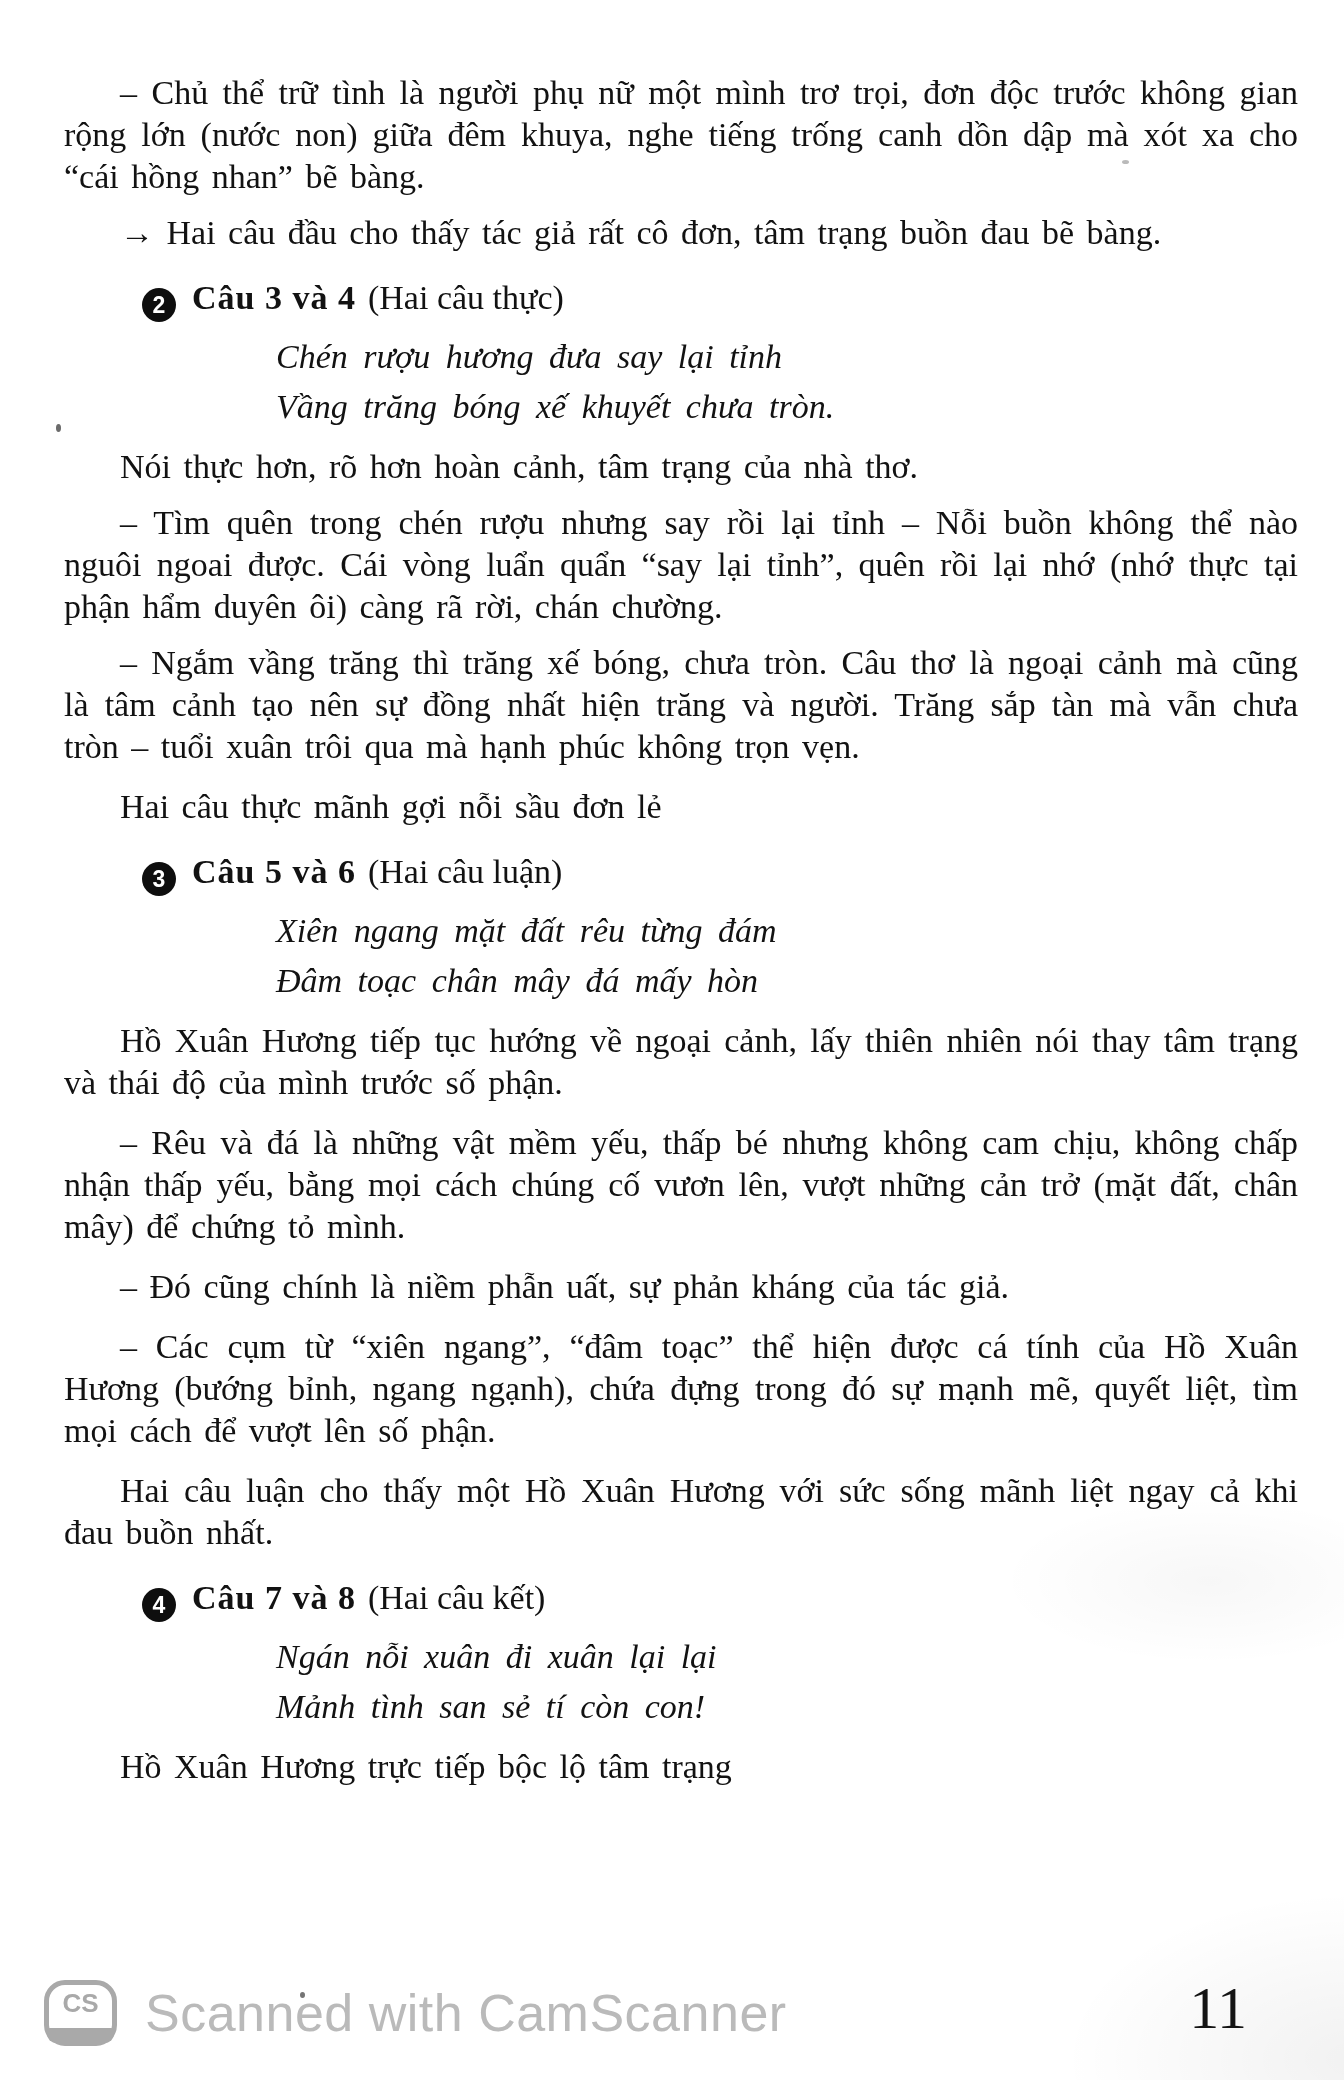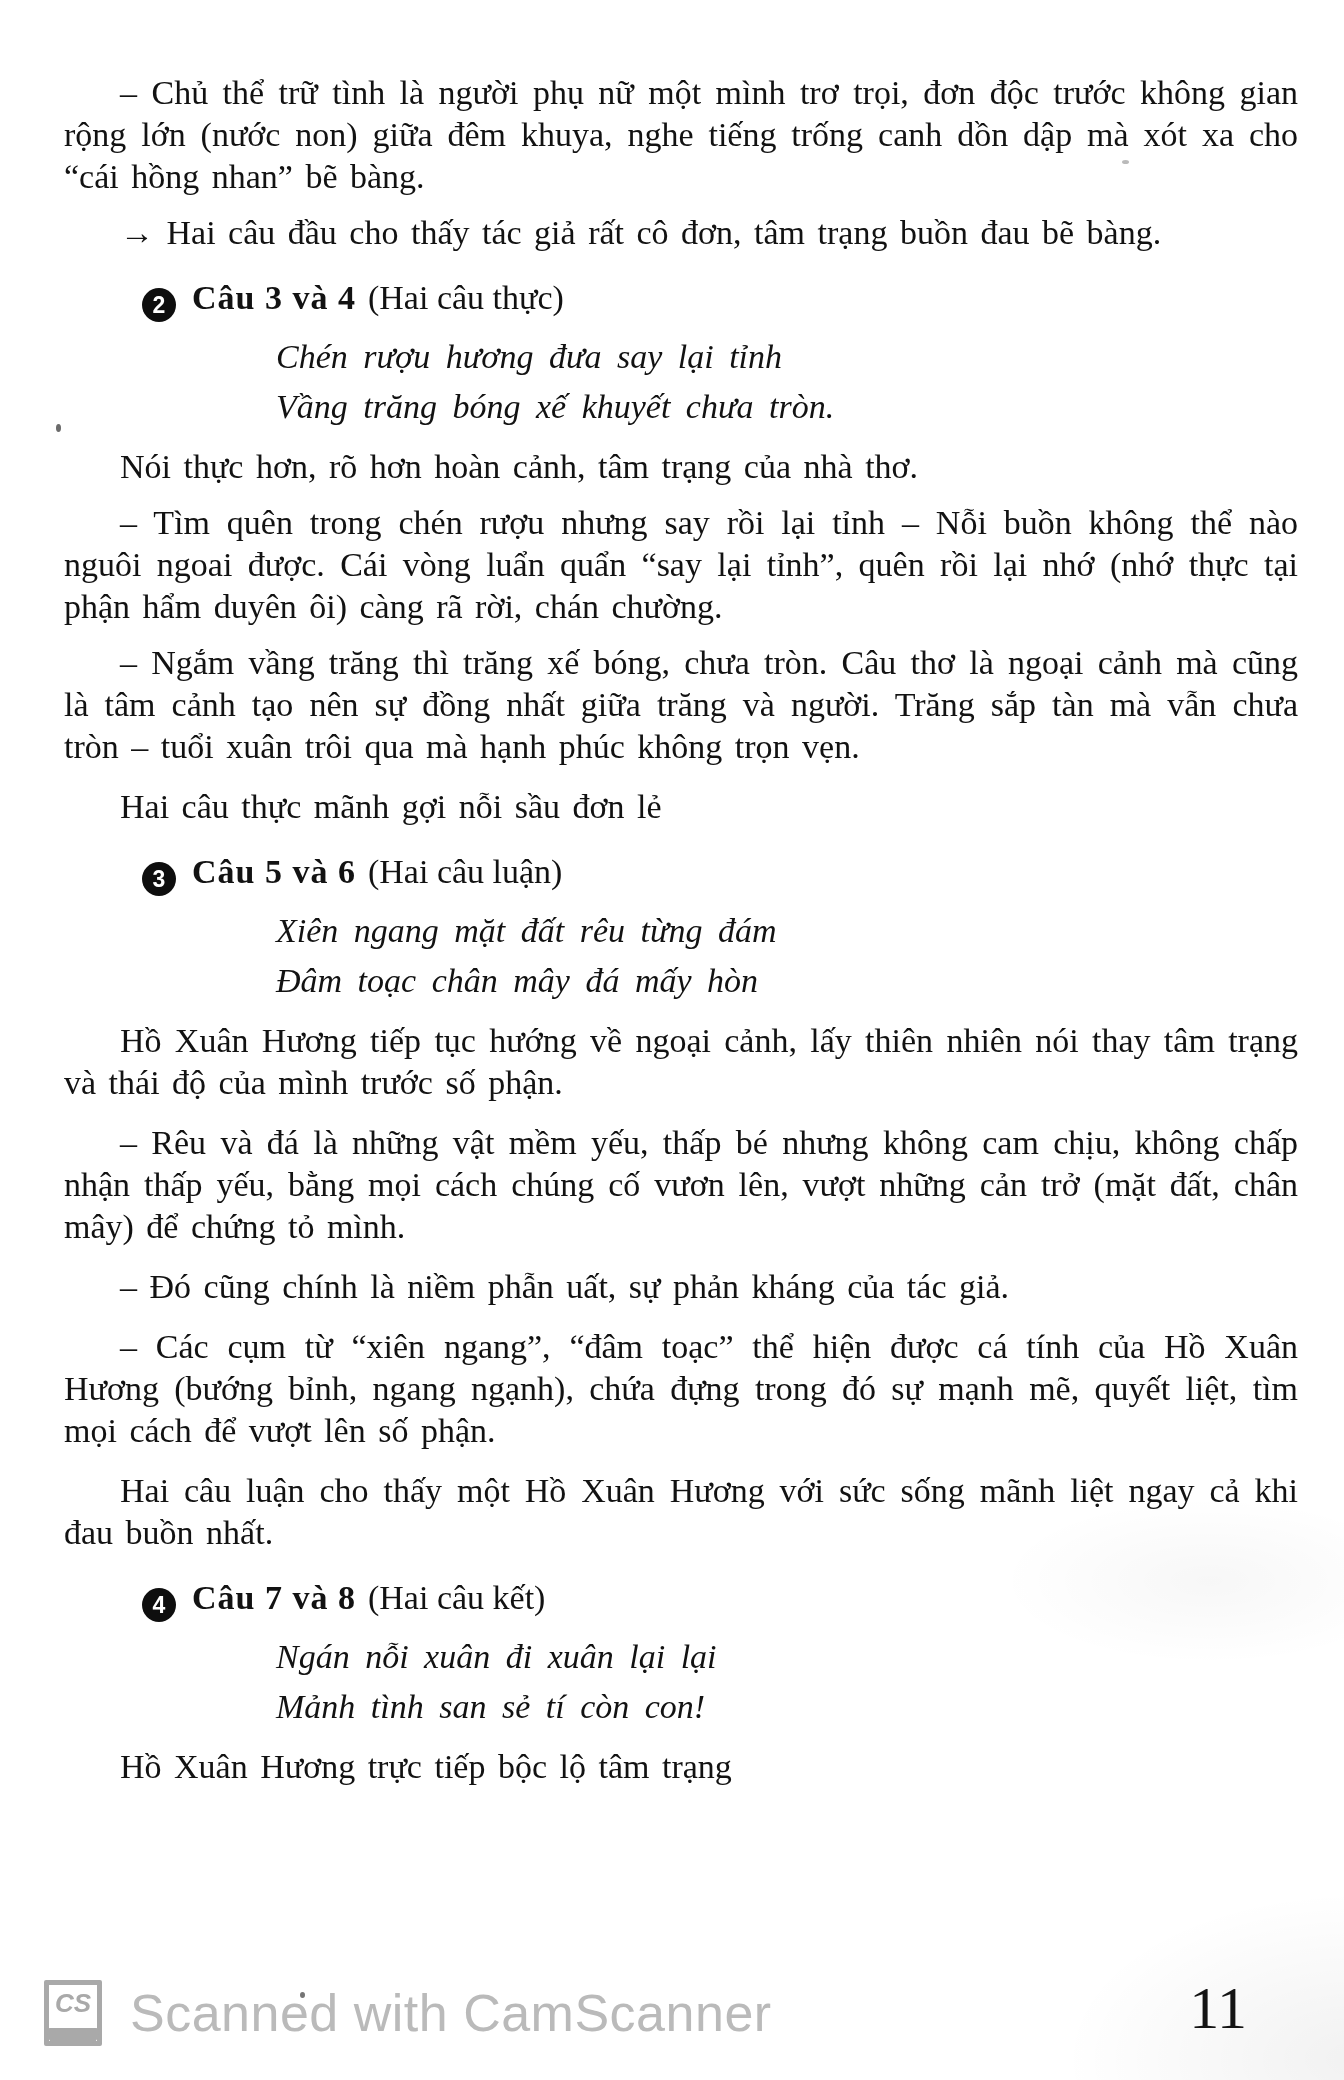--- a/index.html
+++ b/index.html
@@ -65,28 +65,27 @@
     font-size:34px;
     line-height:50px;
     word-spacing:7px;
   }
   .poem .poem-line { display:block; }
   .footer {
     position:absolute; left:44px; bottom:34px;
     display:flex; align-items:center; gap:28px;
   }
   .cs-logo {
-    width:58px; height:66px;
+    width:73px; height:66px;
     border:5px solid #a9a9a9;
-    border-radius:2px;
+    border-radius:21px;
     position:relative;
     box-sizing:border-box;
     background:#ffffff;
     flex:0 0 auto;
-    font-style:italic;
   }
   .cs-logo .cs-text {
     position:absolute; top:3px; left:0; right:0;
     text-align:center;
     font-family:"Liberation Sans","DejaVu Sans",sans-serif;
     font-weight:bold;
     font-size:26px;
     color:#a9a9a9;
   }
   .cs-logo .cs-base {
@@ -134,21 +133,21 @@
 
     <div class="poem">
       <span class="poem-line">Chén rượu hương đưa say lại tỉnh</span>
       <span class="poem-line">Vầng trăng bóng xế khuyết chưa tròn.</span>
     </div>
 
     <p class="body-par">Nói thực hơn, rõ hơn hoàn cảnh, tâm trạng của nhà thơ.</p>
 
     <p class="body-par">– Tìm quên trong chén rượu nhưng say rồi lại tỉnh – Nỗi buồn không thể nào nguôi ngoai được. Cái vòng luẩn quẩn “say lại tỉnh”, quên rồi lại nhớ (nhớ thực tại phận hẩm duyên ôi) càng rã rời, chán chường.</p>
 
-    <p class="body-par">– Ngắm vầng trăng thì trăng xế bóng, chưa tròn. Câu thơ là ngoại cảnh mà cũng là tâm cảnh tạo nên sự đồng nhất giữa trăng và người. Trăng sắp tàn mà vẫn chưa tròn – tuổi xuân trôi qua mà hạnh phúc không trọn vẹn.</p>
+    <p class="body-par">– Ngắm vầng trăng thì trăng xế bóng, chưa tròn. Câu thơ là ngoại cảnh mà cũng là tâm cảnh tạo nên sự đồng nhất hiện trăng và người. Trăng sắp tàn mà vẫn chưa tròn – tuổi xuân trôi qua mà hạnh phúc không trọn vẹn.</p>
 
     <p class="body-par tight">Hai câu thực mãnh gợi nỗi sầu đơn lẻ</p>
 
     <div class="heading">
       <span class="circle-num">3</span><span class="title">Câu 5 và 6</span><span class="subtitle">(Hai câu luận)</span>
     </div>
 
     <div class="poem">
       <span class="poem-line">Xiên ngang mặt đất rêu từng đám</span>
       <span class="poem-line">Đâm toạc chân mây đá mấy hòn</span>

